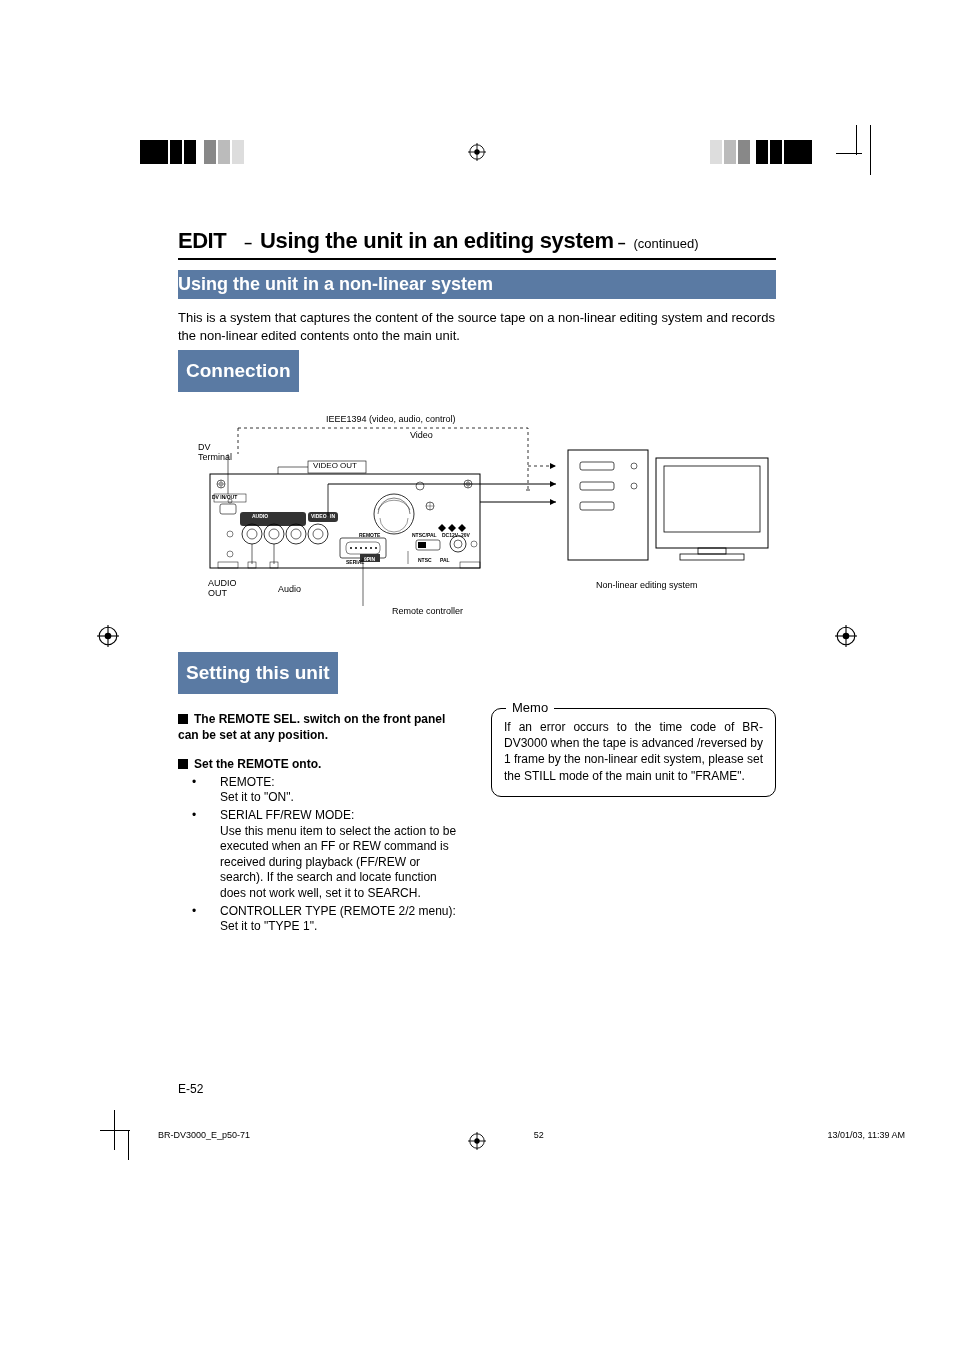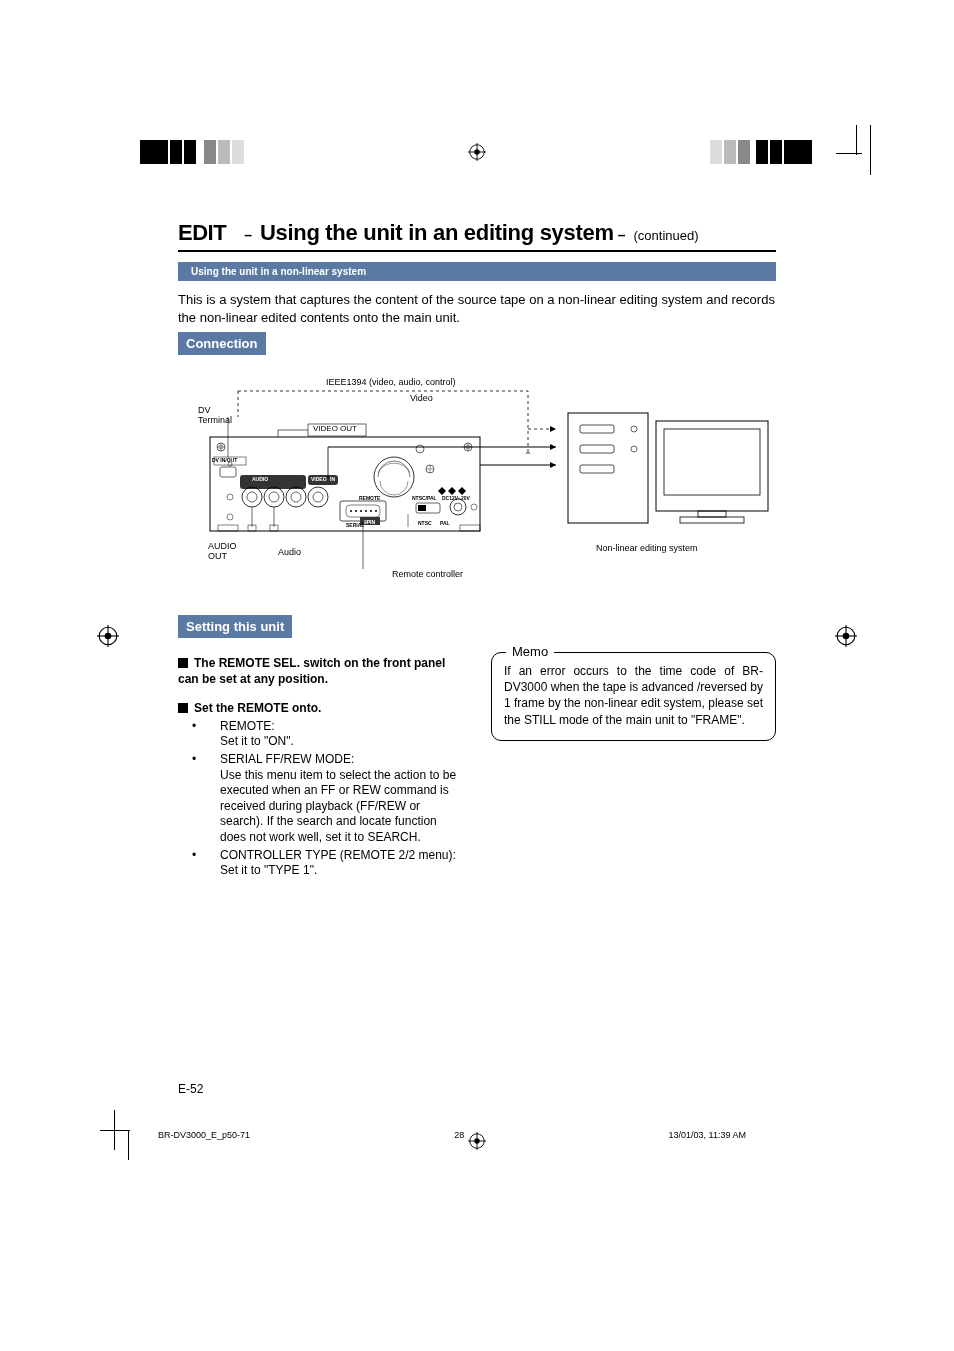--- a/index.html
+++ b/index.html
@@ -10,45 +10,45 @@
   .crop-block.right { position: absolute; right: 140px; }
   .sq { width: 12px; height: 24px; background: #000; margin-right: 2px; }
   .sq.g { background: #888; }
   .sq.lg { background: #bbb; }
   .sq.wide { width: 28px; }
   .reg-mark { width: 18px; height: 18px; position: absolute; left: 468px; top: 3px; }
   .reg-mark svg { width: 100%; height: 100%; }
   .crop-lines-right { position: absolute; right: 98px; top: -5px; }
   .crop-lines-right .v { width: 1px; height: 40px; background: #000; position: absolute; }
   .crop-lines-right .h { width: 40px; height: 1px; background: #000; position: absolute; }
-  .page { position: absolute; left: 178px; top: 220px; width: 598px; }
+  .page { position: absolute; left: 178px; top: 228px; width: 598px; }
   .title-row { display: flex; align-items: baseline; border-bottom: 2px solid #000; padding-bottom: 4px; margin-bottom: 10px; }
   .title-edit { font-family: "Arial Black", Arial, sans-serif; font-stretch: condensed; font-weight: 900; font-size: 22px; letter-spacing: -0.5px; }
   .title-dash { font-weight: 700; font-size: 14px; margin: 0 8px; }
   .title-sub { font-family: "Arial Black", Arial, sans-serif; font-stretch: condensed; font-weight: 900; font-size: 22px; letter-spacing: -0.3px; }
   .title-cont { font-family: "Arial Black", Arial, sans-serif; font-weight: 400; font-size: 13px; margin-left: 4px; }
-  .bluebar { background: #5a7aa3; color: #fff; font-weight: 700; padding: 4px 13px; font-size: 10px; display: inline-block; margin-top: 6px; margin-bottom: 10px; }
+  .bluebar { background: #5a7aa3; color: #fff; font-weight: 700; padding: 4px 0; font-size: 18px; display: inline-block; margin-top: 6px; margin-bottom: 10px; }
   .bluebar.wide { display: block; }
-  .bluebar.small { font-size: 13px; padding: 4px 8px; }
+  .bluebar.small { font-size: 19px; padding: 10px 8px; }
   .body-text { font-size: 13px; line-height: 1.35; }
   .diagram { width: 598px; height: 220px; margin: 4px 0 20px 0; font-size: 9px; position: relative; }
   .diagram svg { width: 100%; height: 100%; }
   .diagram .lbl { position: absolute; font-size: 9px; }
   .cols { display: flex; gap: 28px; }
   .col { flex: 1; font-size: 12px; line-height: 1.3; }
   .blk-dot { display: inline-block; width: 10px; height: 10px; background: #000; margin-right: 6px; vertical-align: baseline; position: relative; top: 1px; }
   .bold { font-weight: 700; }
   .bullet-item { display: flex; margin: 2px 0 2px 14px; }
   .bullet-item .dot { width: 12px; flex-shrink: 0; }
   .bullet-item .txt { flex: 1; margin-left: 16px; }
   .memo-box { border: 1px solid #000; border-radius: 10px; padding: 10px 12px 12px 12px; position: relative; margin-top: 4px; }
   .memo-title { position: absolute; top: -9px; left: 14px; background: #fff; padding: 0 6px; font-weight: 400; font-size: 13px; }
   .memo-text { font-size: 12px; line-height: 1.35; text-align: justify; }
   .page-num { position: absolute; left: 178px; top: 1082px; font-size: 12px; }
-  .footer { position: absolute; top: 1130px; left: 158px; width: 588px; font-size: 9px; display: flex; justify-content: space-between; }
+  .footer { position: absolute; top: 1130px; left: 158px; width: 747px; font-size: 9px; display: flex; justify-content: space-between; }
   .crop-bottom { position: absolute; top: 1120px; left: 0; width: 954px; height: 50px; }
   .crop-bottom .reg { position: absolute; left: 468px; top: 12px; width: 18px; height: 18px; }
   .crop-bl { position: absolute; left: 100px; top: 10px; }
   .crop-bl .v { width: 1px; height: 30px; background: #000; position: absolute; left: 28px; top: 0; }
   .crop-bl .h { width: 30px; height: 1px; background: #000; position: absolute; left: 0; top: 0; }
   .side-reg { position: absolute; top: 625px; width: 22px; height: 22px; }
   .side-reg.left { left: 97px; }
   .side-reg.right { right: 97px; }
 </style>
 </head>
@@ -280,21 +280,21 @@
       </div>
     </div>
   </div>
 
 </div>
 
 <div class="page-num">E-52</div>
 
 <div class="footer">
   <span>BR-DV3000_E_p50-71</span>
-  <span>28</span>
+  <span>52</span>
   <span>13/01/03, 11:39 AM</span>
 </div>
 
 <div class="crop-bottom">
   <div class="reg">
     <svg viewBox="0 0 20 20">
         <circle cx="10" cy="10" r="8" fill="none" stroke="#000" stroke-width="1"></circle>
         <circle cx="10" cy="10" r="3" fill="#000"></circle>
         <line x1="10" y1="0" x2="10" y2="20" stroke="#000"></line>
         <line x1="0" y1="10" x2="20" y2="10" stroke="#000"></line>

